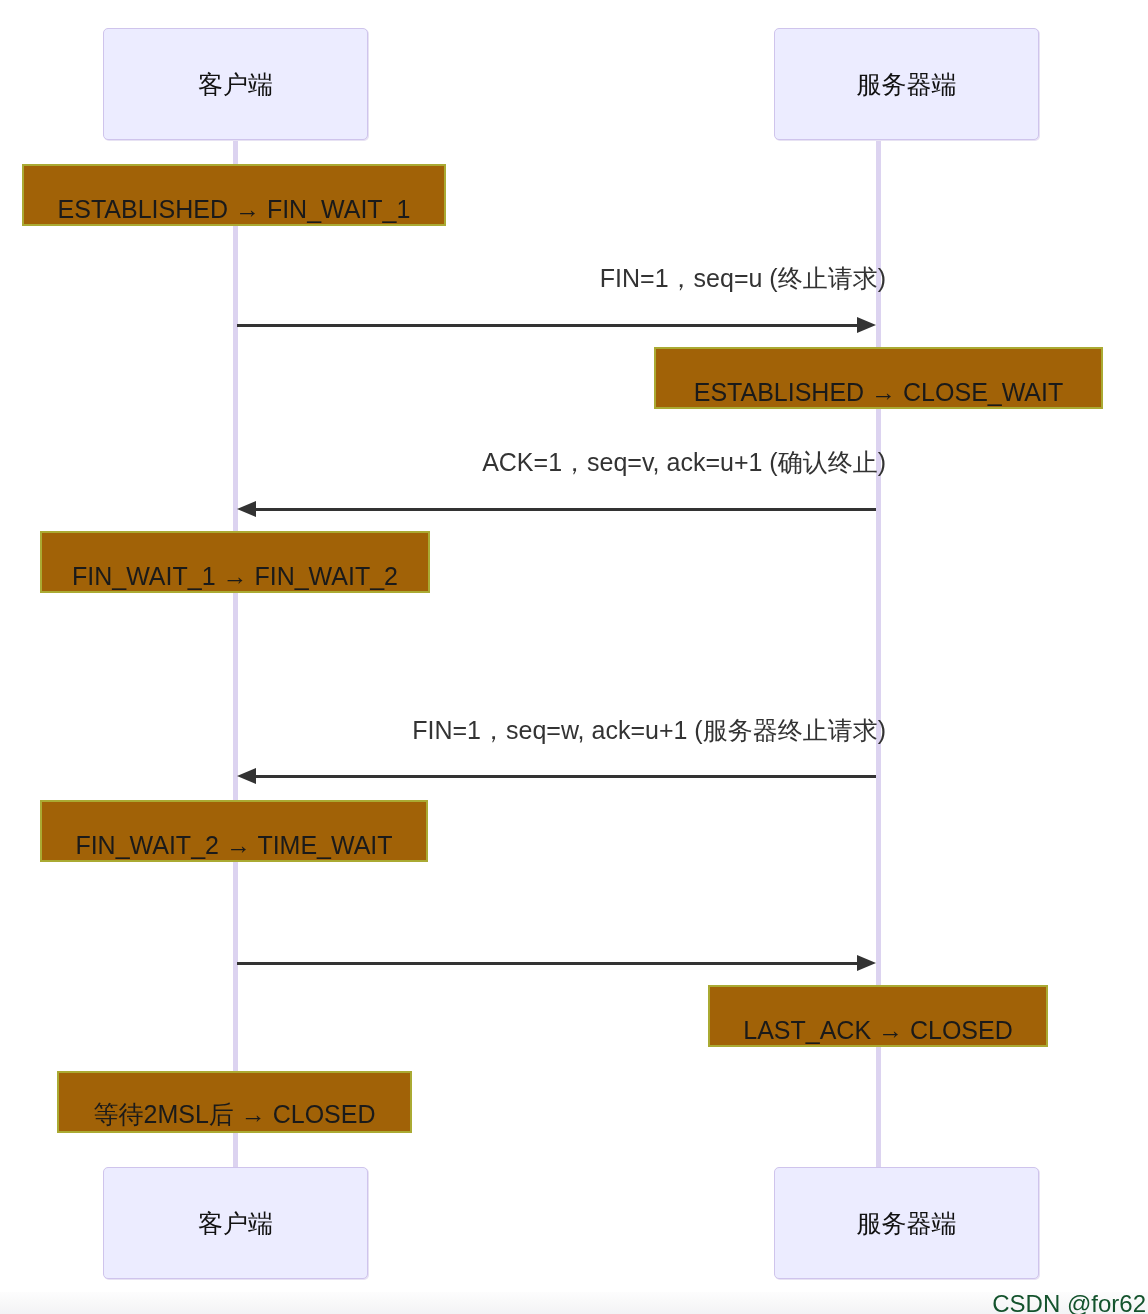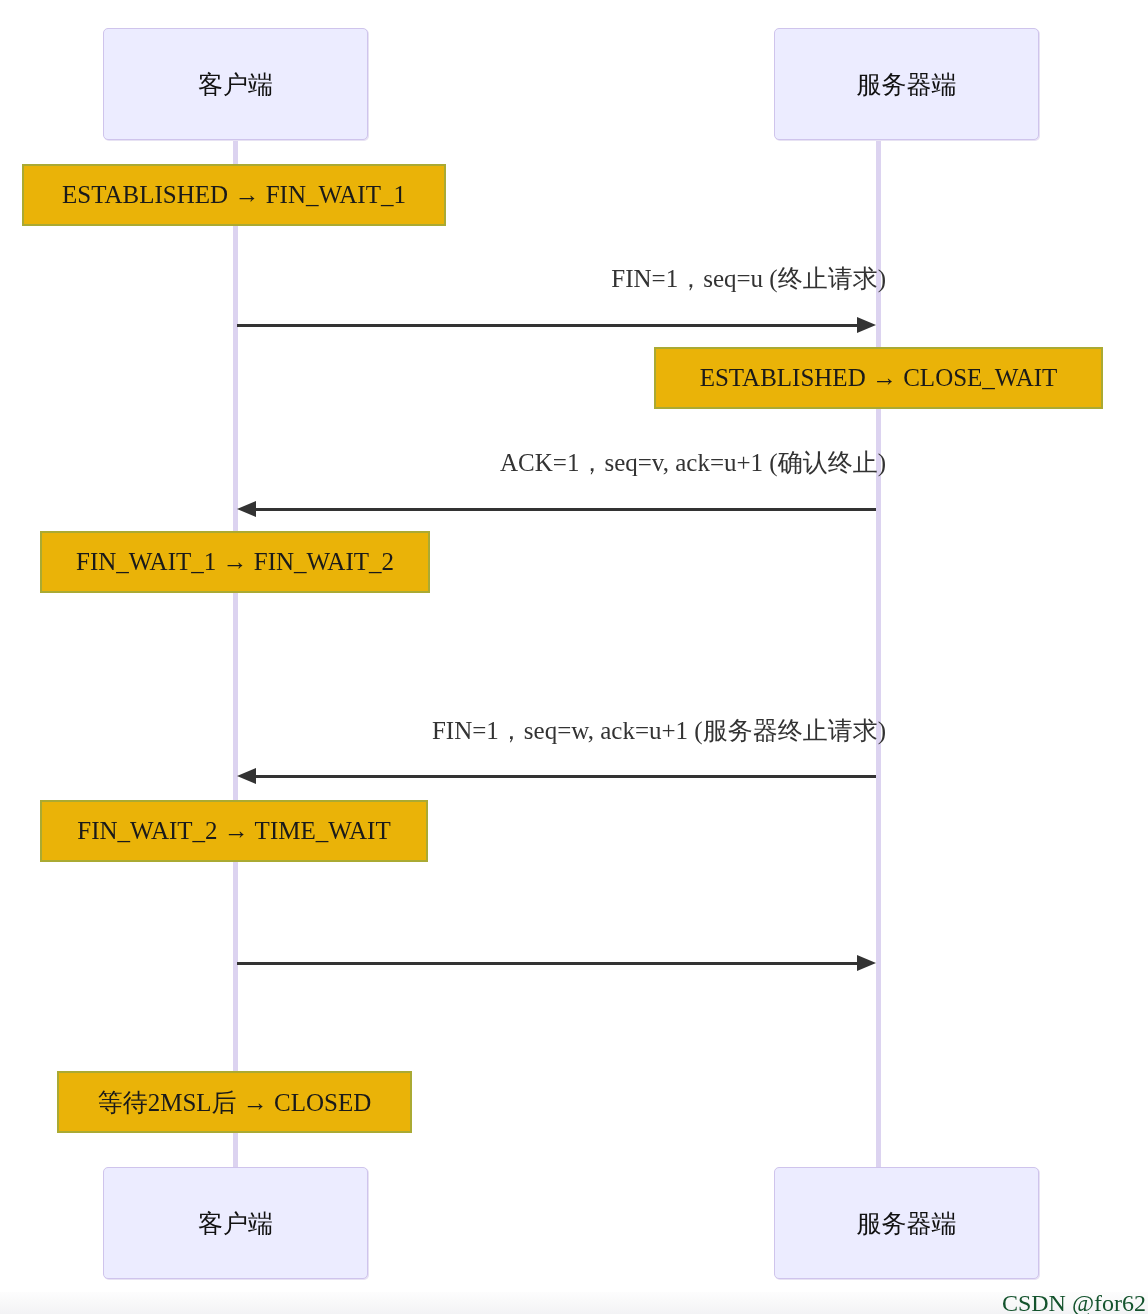--- a/index.html
+++ b/index.html
@@ -1,15 +1,15 @@
 <!DOCTYPE html>
 <html><head>
 <meta charset="utf-8">
 <style>
-  * { margin: 0; padding: 0; box-sizing: border-box; font-family: Liberation Serif, serif; }
+  * { margin: 0; padding: 0; box-sizing: border-box; }
   html, body { background: #ffffff; }
   body { font-family: "Liberation Sans", "DejaVu Sans", sans-serif; }
 
   .canvas {
     position: relative;
     width: 1148px;
     height: 1314px;
     background: #ffffff;
     overflow: hidden;
   }
@@ -41,24 +41,24 @@
     z-index: 3;
   }
   .actor-box.top { top: 28px; }
   .actor-box.bottom { top: 1167px; }
   .actor-box.client { left: 103px; }
   .actor-box.server { left: 774px; }
 
   .note {
     position: absolute;
     height: 62px;
-    background: #eab308;
+    background: #a16207;
     border: 2px solid #aaaa33;
     display: flex;
-    align-items: center;
+    align-items: flex-end;
     justify-content: center;
     font-size: 25px;
     color: #1a1a1a;
     z-index: 4;
     white-space: nowrap;
   }
 
   .msg-label {
     position: absolute;
     width: 660px;
@@ -143,20 +143,23 @@
   <div class="msg-line" style="left:256px; top:775px; width:620px;"></div>
   <div class="arrow-head left" style="left:237px; top:768px;"></div>
 
   <div class="note" style="left:40px; top:800px; width:388px;">
     <span>FIN_WAIT_2 → TIME_WAIT</span>
   </div>
 
   <div class="msg-line" style="left:237px; top:962px; width:621px;"></div>
   <div class="arrow-head right" style="left:857px; top:955px;"></div>
 
+  <div class="note" style="left:708px; top:985px; width:340px;">
+    <span>LAST_ACK → CLOSED</span>
+  </div>
 
   <div class="note" style="left:57px; top:1071px; width:355px;">
     <span>等待2MSL后 → CLOSED</span>
   </div>
 
   <div class="actor-box bottom client">
     <span>客户端</span>
   </div>
   <div class="actor-box bottom server">
     <span>服务器端</span>

